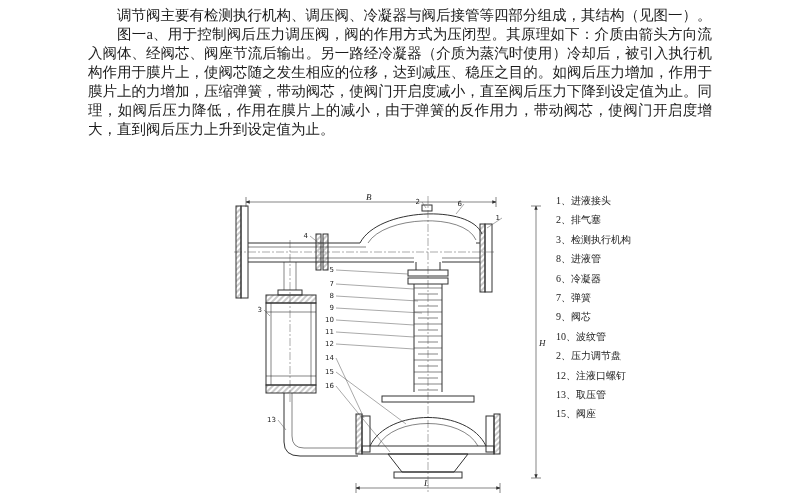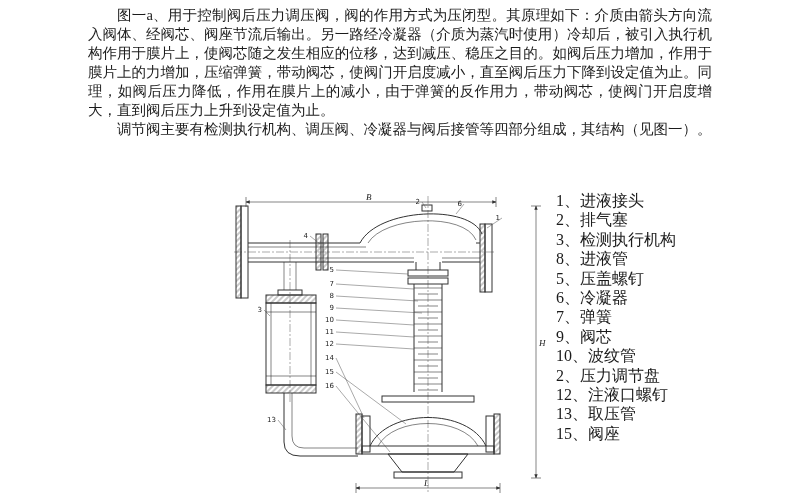--- a/index.html
+++ b/index.html
@@ -55,33 +55,33 @@
     font: 7px "DejaVu Sans", sans-serif;
     text-anchor: end;
   }
   .fig svg .dimlabel {
     font: italic 9px "Liberation Serif", serif;
   }
   .parts-list {
     position: absolute;
     left: 556px;
     top: 191px;
-    font-size: 16px;
+    font-size: 10px;
     line-height: 19.4px;
     white-space: nowrap;
   }
 </style>
 </head>
 <body>
 
 <div class="page">
 
   <div class="text-block">
+    <p>调节阀主要有检测执行机构、调压阀、冷凝器与阀后接管等四部分组成，其结构（见图一）。</p>
     <p>图一a、用于控制阀后压力调压阀，阀的作用方式为压闭型。其原理如下：介质由箭头方向流入阀体、经阀芯、阀座节流后输出。另一路经冷凝器（介质为蒸汽时使用）冷却后，被引入执行机构作用于膜片上，使阀芯随之发生相应的位移，达到减压、稳压之目的。如阀后压力增加，作用于膜片上的力增加，压缩弹簧，带动阀芯，使阀门开启度减小，直至阀后压力下降到设定值为止。同理，如阀后压力降低，作用在膜片上的减小，由于弹簧的反作用力，带动阀芯，使阀门开启度增大，直到阀后压力上升到设定值为止。</p>
-    <p>调节阀主要有检测执行机构、调压阀、冷凝器与阀后接管等四部分组成，其结构（见图一）。</p>
   </div>
 
   <div class="fig">
     <svg viewBox="0 0 322 304" xmlns="http://www.w3.org/2000/svg">
       <defs>
         <pattern id="hatch" width="4" height="4" patternUnits="userSpaceOnUse" patternTransform="rotate(45)">
           <line x1="2" y1="0" x2="2" y2="4" stroke="#666" stroke-width="0.7"></line>
         </pattern>
         <marker id="arrow" viewBox="0 0 10 10" refX="9" refY="5" markerWidth="7" markerHeight="7" orient="auto-start-reverse">
           <path d="M0,1 L10,5 L0,9 Z" fill="#333" stroke="none"></path>
@@ -233,21 +233,20 @@
           <text x="46" y="228" class="callout">13</text>
         </g>
     </svg>
   </div>
 
   <div class="parts-list">
     <div>1、进液接头</div>
     <div>2、排气塞</div>
     <div>3、检测执行机构</div>
     <div>8、进液管</div>
-    <div>5、压盖螺钉</div>
     <div>6、冷凝器</div>
     <div>7、弹簧</div>
     <div>9、阀芯</div>
     <div>10、波纹管</div>
     <div>2、压力调节盘</div>
     <div>12、注液口螺钉</div>
     <div>13、取压管</div>
     <div>15、阀座</div>
   </div>
 

